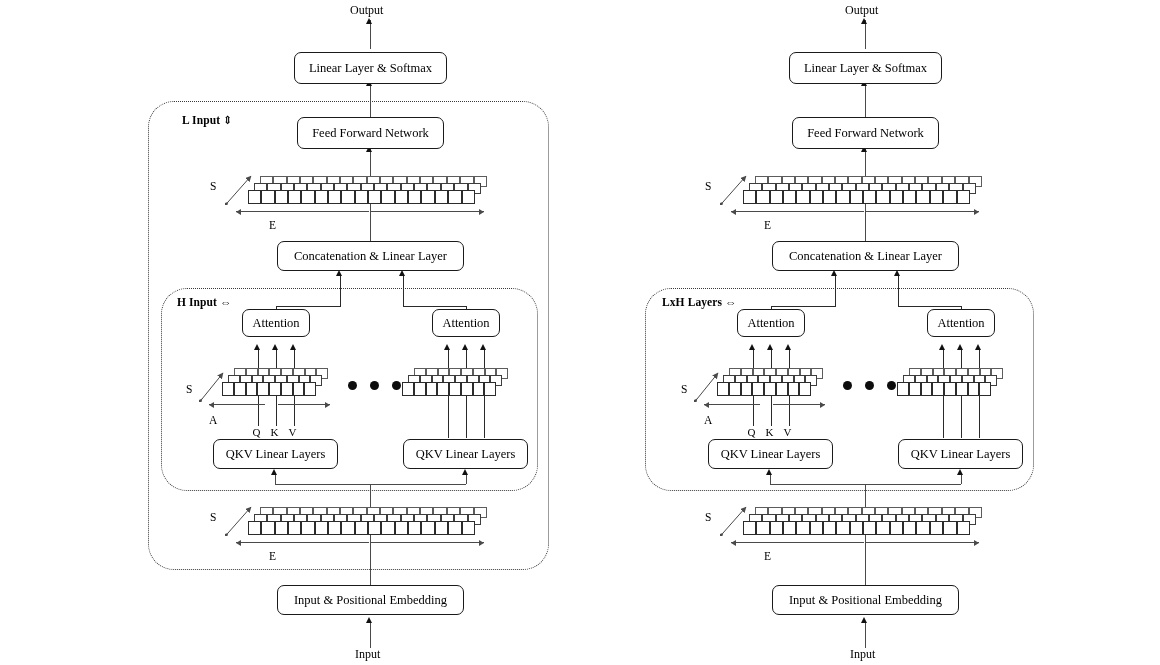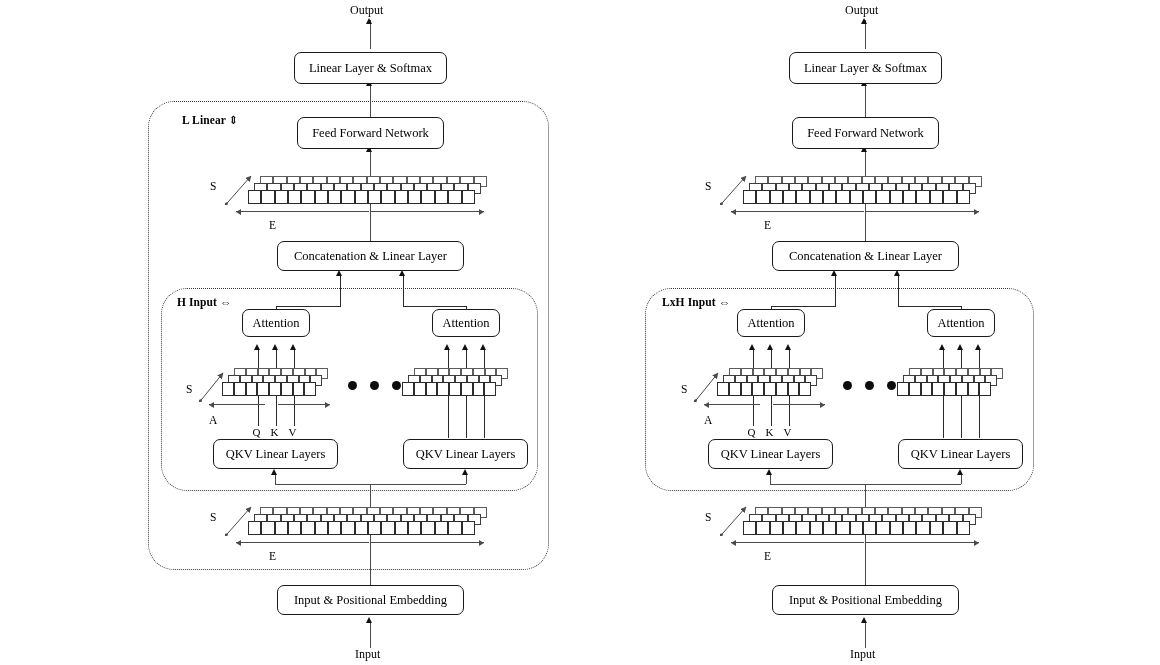--- a/index.html
+++ b/index.html
@@ -86,21 +86,21 @@
     <div class="vline" style="left:370px;top:20px;height:29px;"></div>
     <div class="arrow-up" style="left:366.4px;top:18px;"></div>
 
     <div class="box" style="left:294px;top:52px;width:153px;height:32px;">Linear Layer &amp; Softmax</div>
 
     <div class="vline" style="left:370px;top:84px;height:33px;"></div>
     <div class="arrow-up" style="left:366.4px;top:80px;"></div>
 
     <div class="group" style="left:148px;top:101px;width:401px;height:469px;"></div>
     <div class="group-label" style="left:182px;top:113px;">
-      <span>L Linear</span>
+      <span>L Input</span>
       <span>⇕</span>
     </div>
 
     <div class="box" style="left:297px;top:117px;width:147px;height:32px;">Feed Forward Network</div>
 
     <div class="vline" style="left:370px;top:149px;height:36px;"></div>
     <div class="arrow-up" style="left:366.4px;top:146px;"></div>
 
     <div class="tensor" style="left:248px;top:176px;width:251px;height:28px;">
       <div class="trow back" style="left: 12px; top: 0px; height: 11px; width: 227px;">
@@ -462,21 +462,21 @@
     <div class="dimarrow left" style="left:731px;top:211px;width:133px;"></div>
     <div class="dimarrow right" style="left:866px;top:211px;width:113px;"></div>
     <div class="dimlabel" style="left:764px;top:219px;">E</div>
 
     <div class="vline" style="left:865px;top:182px;height:60px;"></div>
 
     <div class="box" style="left:772px;top:241px;width:187px;height:30px;">Concatenation &amp; Linear Layer</div>
 
     <div class="group" style="left:645px;top:288px;width:389px;height:203px;"></div>
     <div class="group-label" style="left:662px;top:296px;">
-      <span>LxH Input</span>
+      <span>LxH Layers</span>
       <span>⇔</span>
     </div>
 
     <div class="vline dark" style="left:771px;top:306px;height:27px;"></div>
     <div class="hline dark" style="left:771px;top:306px;width:64px;"></div>
     <div class="vline dark" style="left:835px;top:274px;height:33px;"></div>
     <div class="arrow-up" style="left:831.4px;top:270px;"></div>
     <div class="vline dark" style="left:961px;top:306px;height:27px;"></div>
     <div class="hline dark" style="left:898px;top:306px;width:64px;"></div>
     <div class="vline dark" style="left:898px;top:274px;height:33px;"></div>

